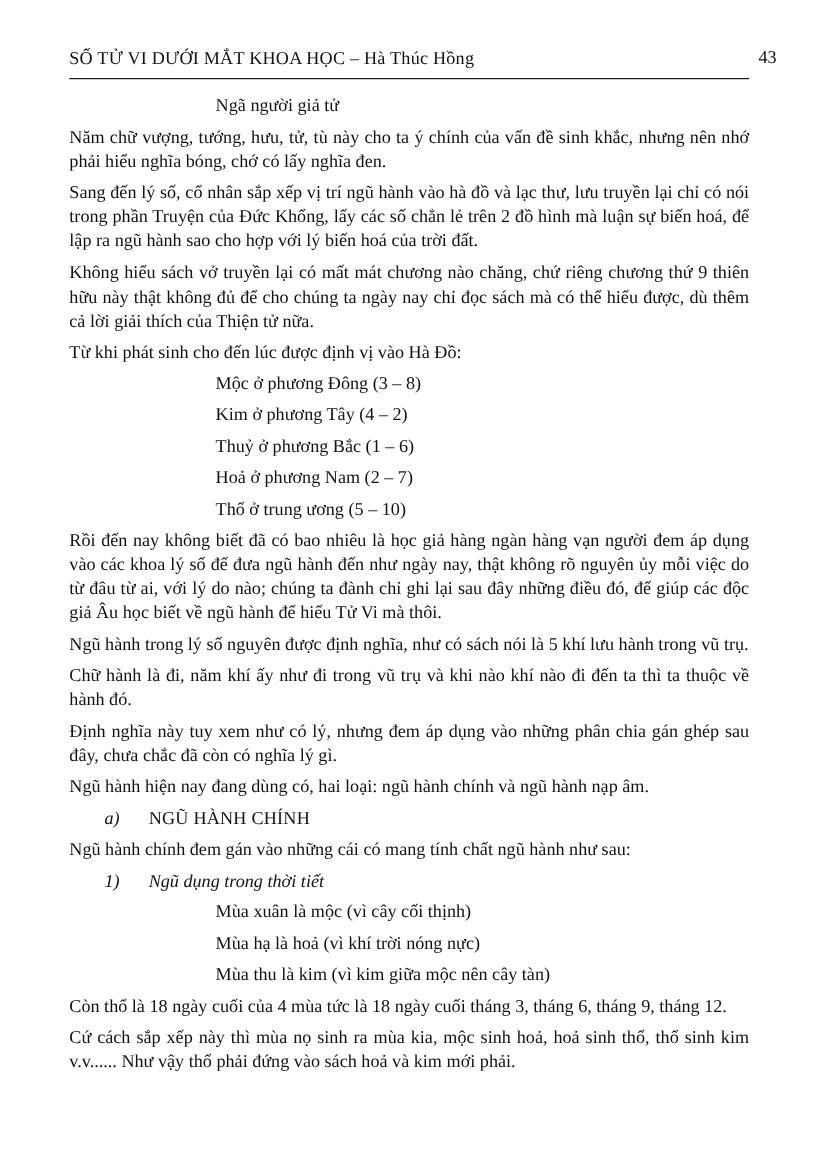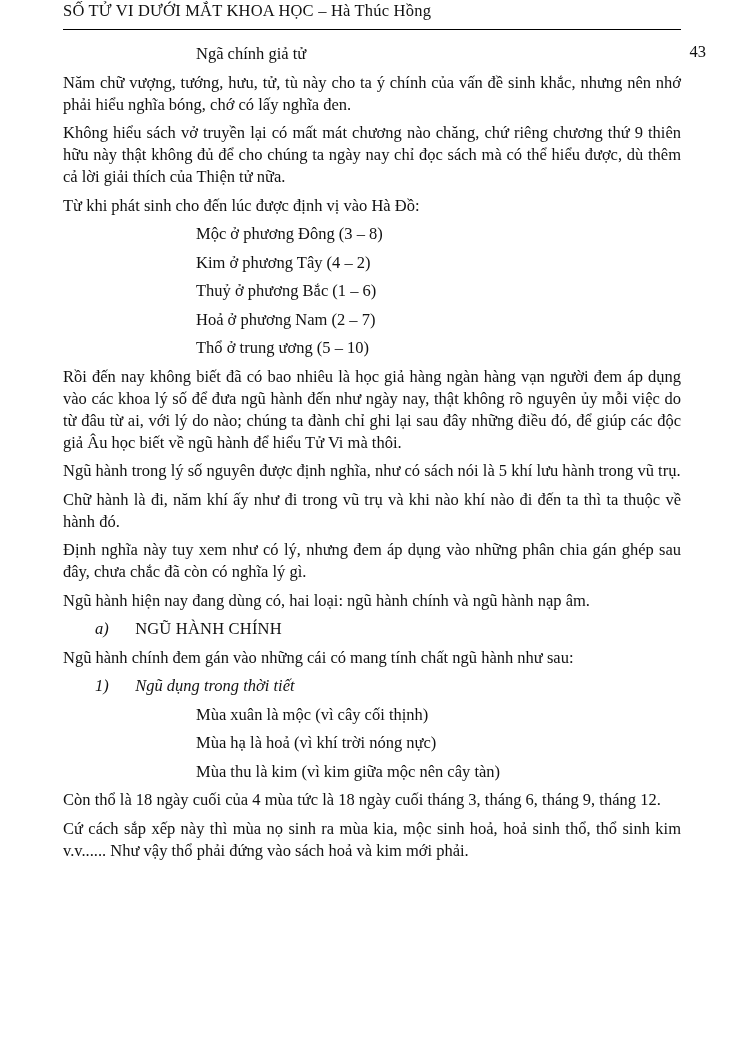--- a/index.html
+++ b/index.html
@@ -15,20 +15,21 @@
     color: #111111;
     font-family: "Liberation Serif", "DejaVu Serif", serif;
     font-size: 16.5px;
     line-height: 22px;
     overflow: hidden;
     box-sizing: border-box;
   }
   .header {
     position: relative;
     margin: 0 63px 0 63px;
+    padding-top: 42px;
   }
   .header-rule {
     border-bottom: 1.5px solid #000000;
     padding-bottom: 7px;
   }
   .header-title {
     display: inline-block;
     line-height: 20px;
     letter-spacing: 0.2px;
     white-space: nowrap;
@@ -74,23 +75,24 @@
 
   <div class="header">
     <div class="header-rule">
       <span class="header-title">SỐ TỬ VI DƯỚI MẮT KHOA HỌC – Hà Thúc Hồng</span>
     </div>
     <span class="page-number">43</span>
   </div>
 
   <div class="content">
 
-    <p class="indent-list">Ngã chính giả tử</p>
+    <p class="indent-list">Ngã người giả tử</p>
 
     <p class="just">Năm chữ vượng, tướng, hưu, tử, tù này cho ta ý chính của vấn đề sinh khắc, nhưng nên nhớ phải hiểu nghĩa bóng, chớ có lấy nghĩa đen.</p>
+    <p class="just">Sang đến lý số, cổ nhân sắp xếp vị trí ngũ hành vào hà đồ và lạc thư, lưu truyền lại chỉ có nói trong phần Truyện của Đức Khổng, lấy các số chẳn lẻ trên 2 đồ hình mà luận sự biến hoá, để lập ra ngũ hành sao cho hợp với lý biến hoá của trời đất.</p>
     <p class="just">Không hiểu sách vở truyền lại có mất mát chương nào chăng, chứ riêng chương thứ 9 thiên hữu này thật không đủ để cho chúng ta ngày nay chỉ đọc sách mà có thể hiểu được, dù thêm cả lời giải thích của Thiện tử nữa.</p>
     <p class="just">Từ khi phát sinh cho đến lúc được định vị vào Hà Đồ:</p>
 
     <p class="indent-list">Mộc ở phương Đông (3 – 8)</p>
     <p class="indent-list">Kim ở phương Tây (4 – 2)</p>
     <p class="indent-list">Thuỷ ở phương Bắc (1 – 6)</p>
     <p class="indent-list">Hoả ở phương Nam (2 – 7)</p>
     <p class="indent-list">Thổ ở trung ương (5 – 10)</p>
 
     <p class="just">Rồi đến nay không biết đã có bao nhiêu là học giả hàng ngàn hàng vạn người đem áp dụng vào các khoa lý số để đưa ngũ hành đến như ngày nay, thật không rõ nguyên ủy mỗi việc do từ đâu từ ai, với lý do nào; chúng ta đành chỉ ghi lại sau đây những điều đó, để giúp các độc giả Âu học biết về ngũ hành để hiểu Tử Vi mà thôi.</p>

